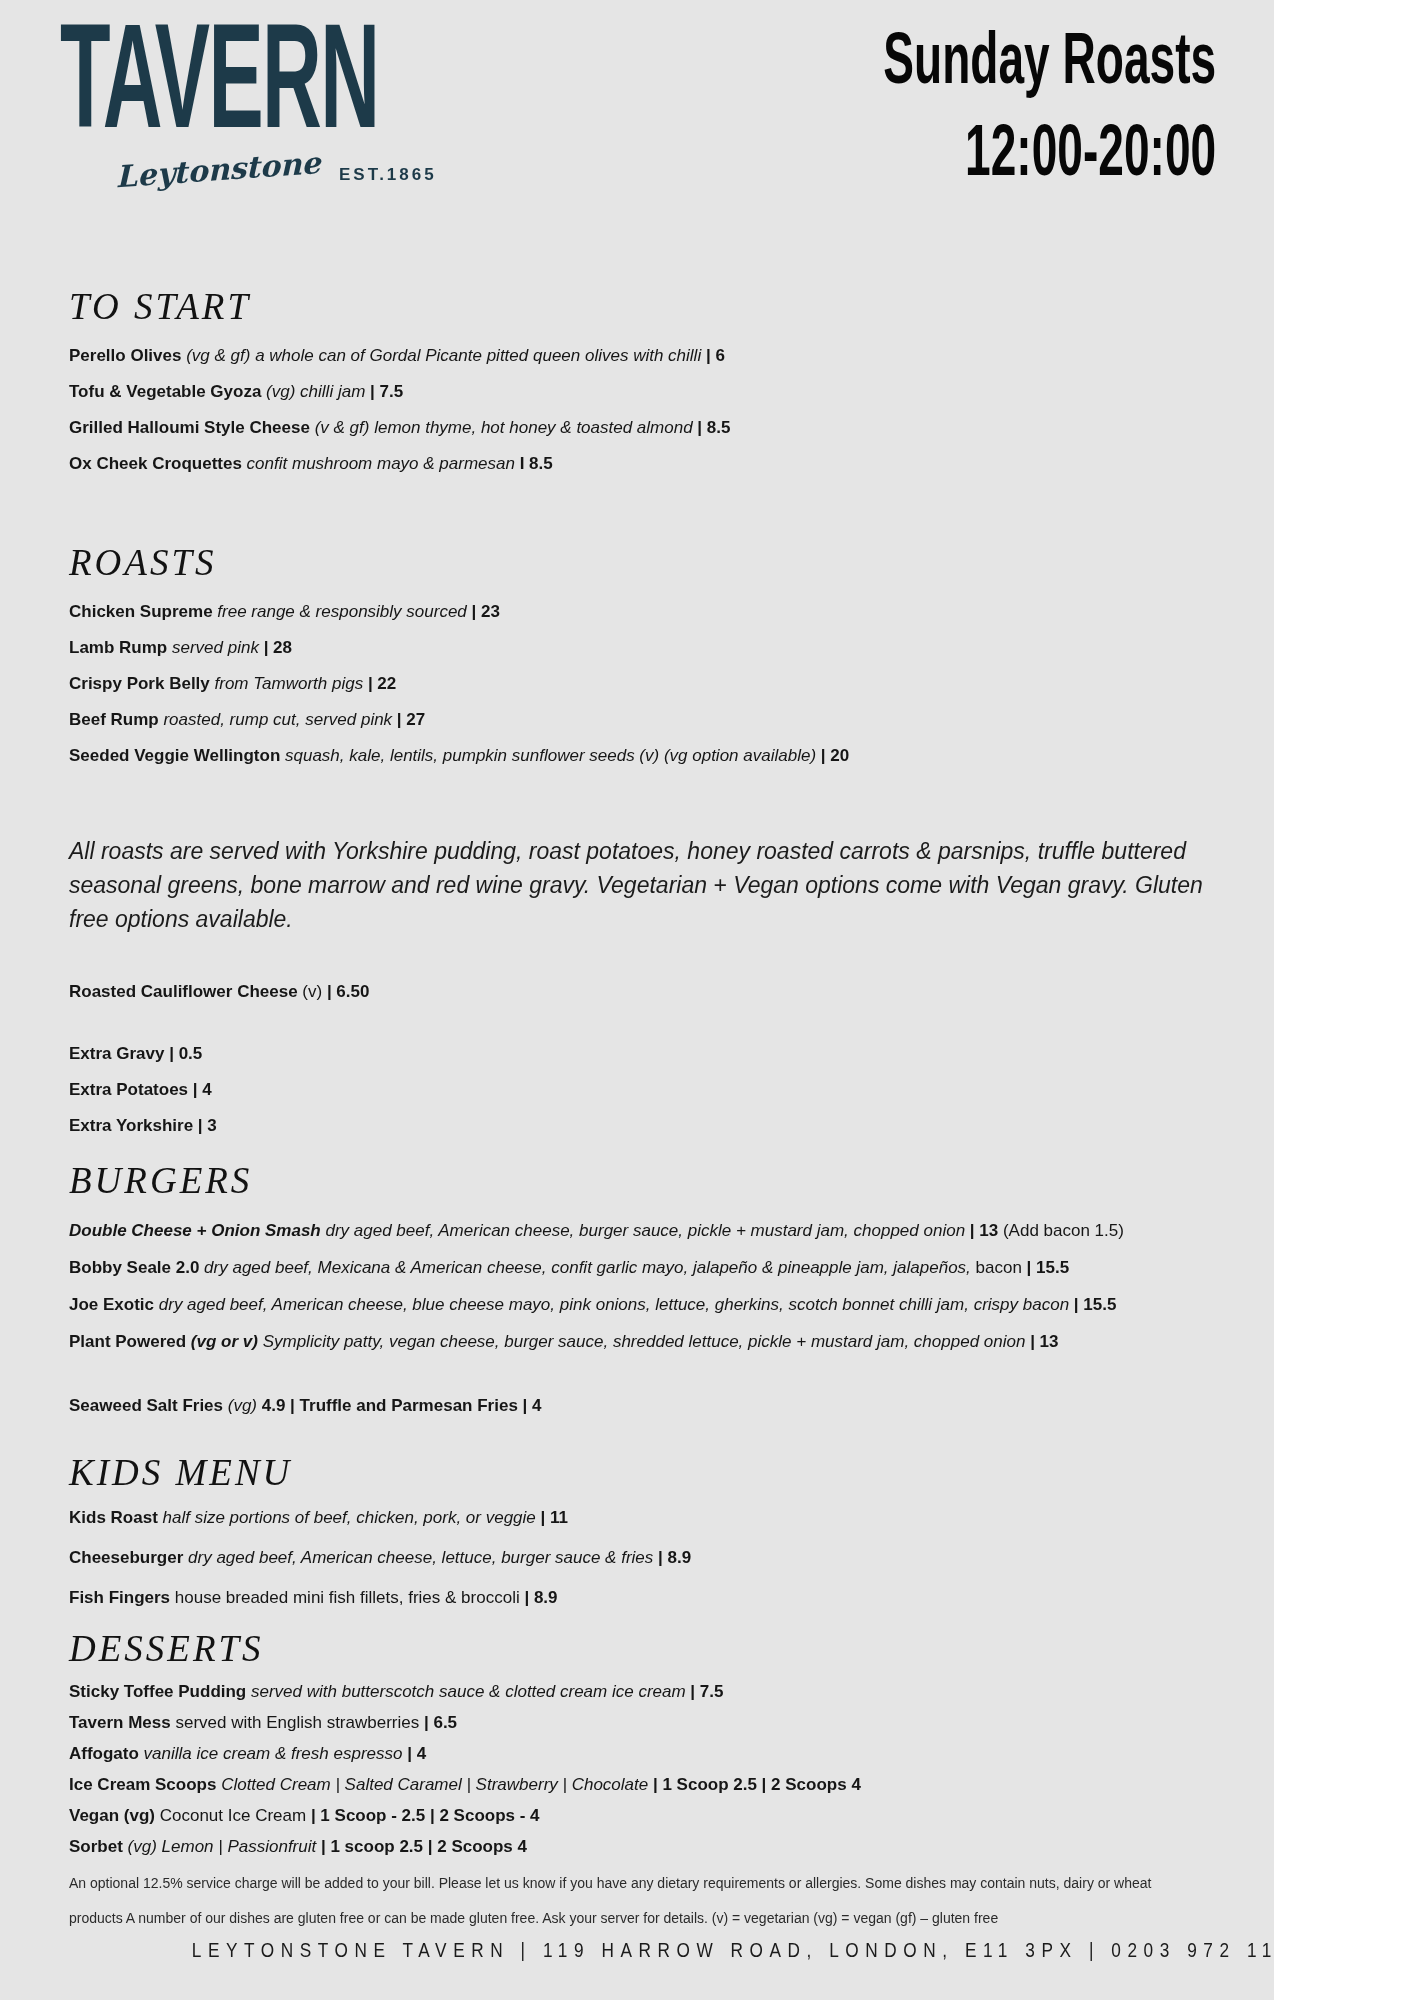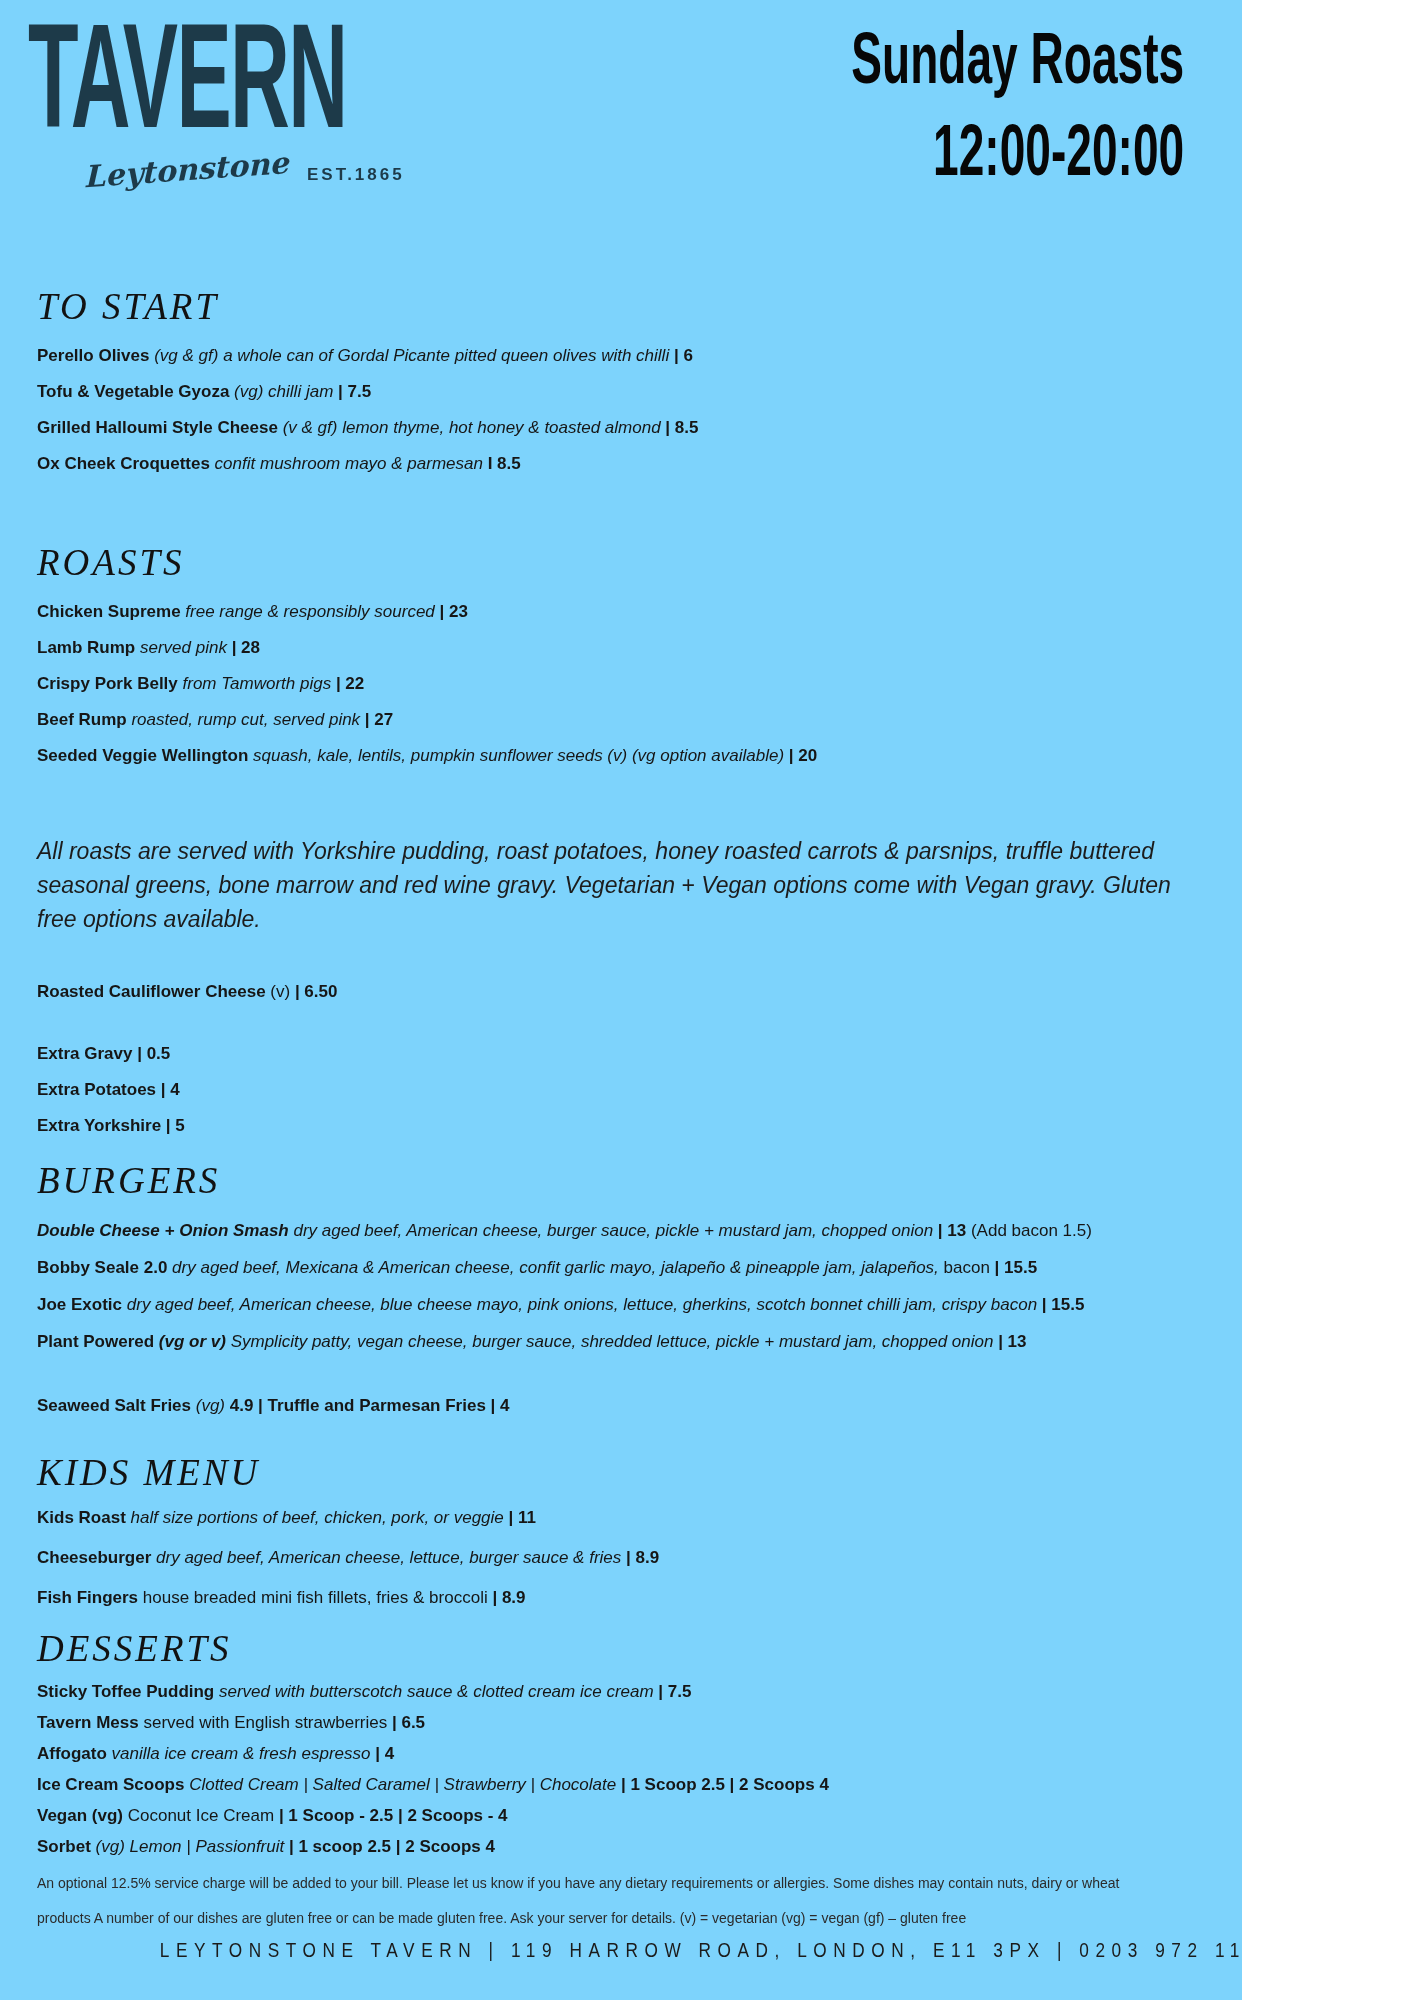--- a/index.html
+++ b/index.html
@@ -1,22 +1,23 @@
 <!DOCTYPE html>
 <html><head>
 <meta charset="utf-8">
 <style>
   html,body{margin:0;padding:0;background:#ffffff;}
   .page{
     position:relative;
     width:1242px;height:2000px;
-    background:#7dd3fc;
+    background:#e5e5e5;
     overflow:hidden;
     font-family:"Liberation Sans",sans-serif;
     color:#161616;
+    padding-left:32px;
   }
   
   .header{position:relative;height:185px;}
   .logo{position:absolute;left:28px;top:16px;color:#1d3a49;}
   .logo-word{
     font-family:"Liberation Sans",sans-serif;
     font-weight:700;font-size:148px;line-height:120px;
     letter-spacing:-3px;white-space:nowrap;
     transform:scaleX(0.56);transform-origin:0 50%;
   }
@@ -109,21 +110,21 @@
         <p class="item"><span class="p-b">Beef Rump</span><span class="p-i"> roasted, rump cut, served pink</span><span class="p-b"> | 27</span></p>
         <p class="item"><span class="p-b">Seeded Veggie Wellington</span><span class="p-i"> squash, kale, lentils, pumpkin sunflower seeds (v) (vg option available)</span><span class="p-b"> | 20</span></p>
       </div>
       <p class="note">All roasts are served with Yorkshire pudding, roast potatoes, honey roasted carrots &amp; parsnips, truffle buttered seasonal greens, bone marrow and red wine gravy. Vegetarian + Vegan options come with Vegan gravy. Gluten free options available.</p>
       <div class="items cauliflower">
         <p class="item"><span class="p-b">Roasted Cauliflower Cheese</span><span class="p-r"> (v)</span><span class="p-b"> | 6.50</span></p>
       </div>
       <div class="items extras">
         <p class="item"><span class="p-b">Extra Gravy | 0.5</span></p>
         <p class="item"><span class="p-b">Extra Potatoes | 4</span></p>
-        <p class="item"><span class="p-b">Extra Yorkshire | 5</span></p>
+        <p class="item"><span class="p-b">Extra Yorkshire | 3</span></p>
       </div>
       <h2 class="section-heading burgers">BURGERS</h2>
       <div class="items burgers-items">
         <p class="item"><span class="p-bi">Double Cheese + Onion Smash</span><span class="p-i"> dry aged beef, American cheese, burger sauce, pickle + mustard jam, chopped onion</span><span class="p-b"> | 13</span><span class="p-r"> (Add bacon 1.5)</span></p>
         <p class="item"><span class="p-b">Bobby Seale 2.0</span><span class="p-i"> dry aged beef, Mexicana &amp; American cheese, confit garlic mayo, jalapeño &amp; pineapple jam, jalapeños,</span><span class="p-r"> bacon</span><span class="p-b"> | 15.5</span></p>
         <p class="item"><span class="p-b">Joe Exotic</span><span class="p-i"> dry aged beef, American cheese, blue cheese mayo, pink onions, lettuce, gherkins, scotch bonnet chilli jam, crispy bacon</span><span class="p-b"> | 15.5</span></p>
         <p class="item"><span class="p-b">Plant Powered</span><span class="p-bi"> (vg or v)</span><span class="p-i"> Symplicity patty, vegan cheese, burger sauce, shredded lettuce, pickle + mustard jam, chopped onion</span><span class="p-b"> | 13</span></p>
       </div>
       <div class="items fries">
         <p class="item"><span class="p-b">Seaweed Salt Fries</span><span class="p-i"> (vg)</span><span class="p-b"> 4.9 | Truffle and Parmesan Fries | 4</span></p>

